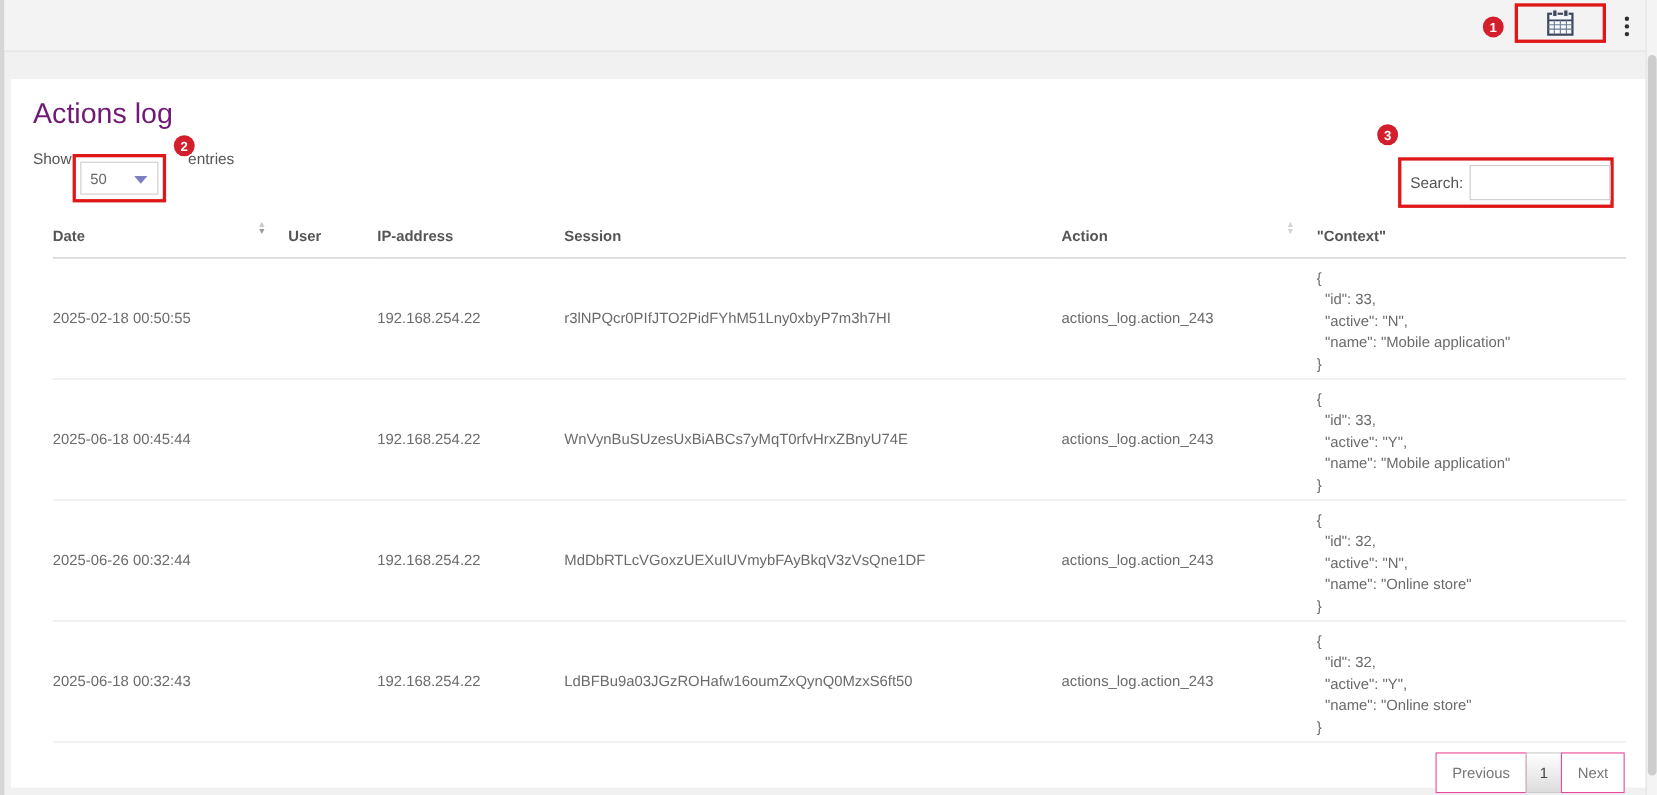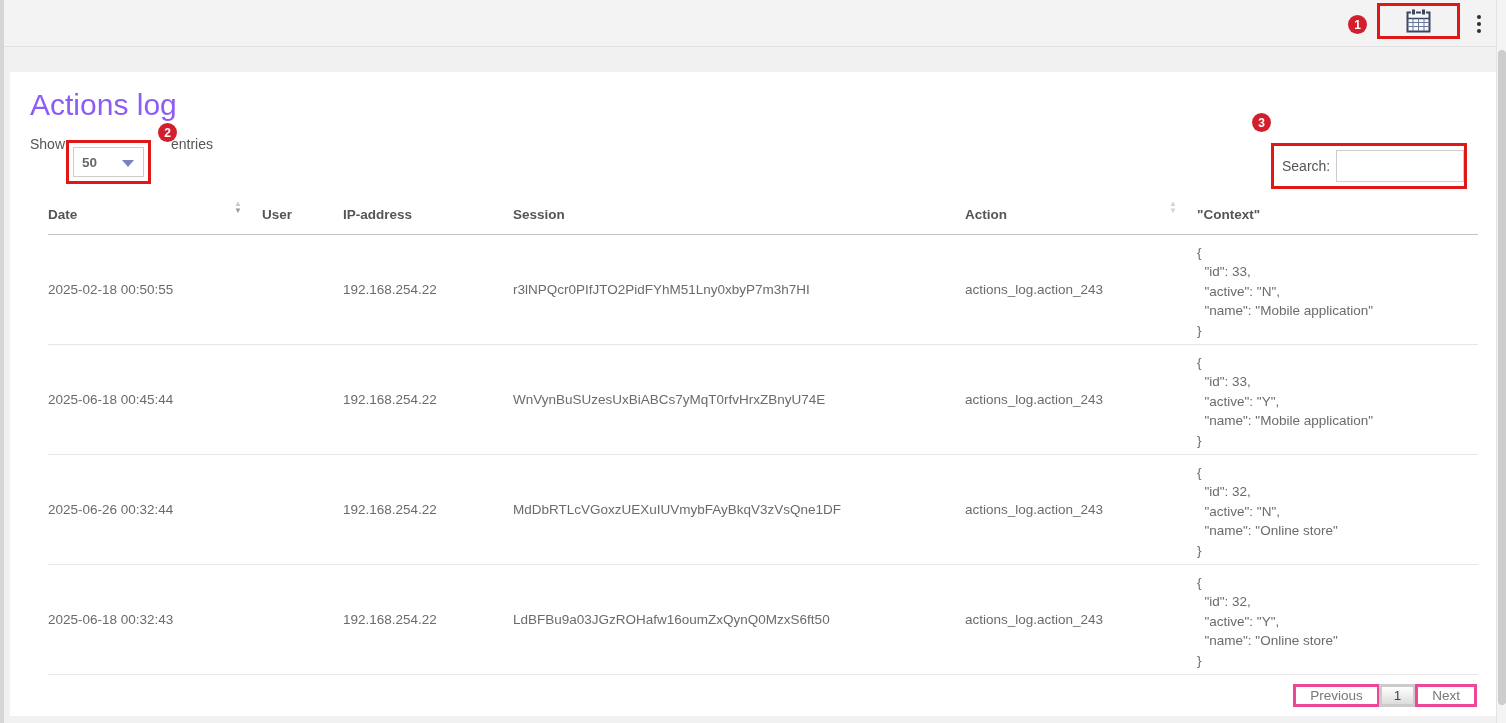--- a/index.html
+++ b/index.html
@@ -34,37 +34,37 @@
     display:flex; flex-direction:column; align-items:center; justify-content:center; gap:3px; cursor:pointer; }
   .kebab i { width:4px; height:4px; border-radius:50%; background:#2f2f2f; display:block; }
 
   
   .panel {
     position:absolute; left:10px; top:72px; width:1486px; height:644px;
     background:#fff;
   }
   .page-title {
     position:absolute; left:20px; top:16px;
-    font-size:30px; font-weight:400; color:#8b5cf6;
+    font-size:26px; font-weight:400; color:#701a75;
   }
   .badge-2 { left:148px; top:51px; }
   .badge-3 { left:1242px; top:41px; }
 
   .show-label, .entries-label {
     position:absolute; top:64px; font-size:14px; color:#555;
   }
   .show-label { left:20px; }
   .entries-label { left:147px;margin-left:14px; }
   .length-red-box { left:56px; top:68px; width:85px; height:44px; }
   .length-select {
     position:absolute; left:4px; top:4px; width:71px; height:30px;
     border:1px solid #ccc; background:#fff; display:flex; align-items:center;
     padding:0 8px; cursor:pointer;
   }
-  .length-select .val { font-size:13.5px; color:#666;font-weight:bold; }
+  .length-select .val { font-size:13.5px; color:#666; }
   .caret {
     position:absolute; right:9px; top:12px; width:0; height:0;
     border-left:6px solid transparent; border-right:6px solid transparent;
     border-top:7px solid #7a80c2;
   }
 
   .search-red-box { left:1261px; top:71px; width:196px; height:46px;
     display:flex; align-items:center; padding:1px 8px; }
   .search-label { font-size:14px; color:#555; margin-right:6px; }
   .search-input {
@@ -97,21 +97,21 @@
   .dtable td.ctx { vertical-align:top; padding-top:8px; }
   .ctx-pre {
     font-family:"Liberation Sans", sans-serif; font-size:13.5px;
     white-space:pre; line-height:19.5px; color:#6b6b6b;
   }
 
   
   .info-text { position:absolute; left:20px; top:619px; font-size:13.5px; color:#666; }
   .pagination { position:absolute; right:19px; top:612px; display:flex; }
   .page-btn {
-    height:23px; border:3px solid #ec4899; background:#fff;
+    height:37px; border:1px solid #ec4899; background:#fff;
     font-family:"Liberation Sans", sans-serif; font-size:13.5px; color:#777;
     padding:0 14px; cursor:pointer; display:flex; align-items:center; margin-left:-1px;
   }
   .page-btn.current {
     background:linear-gradient(#ffffff, #dcdcdc); color:#444;
     border-color:#cbcbcb; padding:0 12px;
   }
 
   
   .scrollbar { position:absolute; right:0; top:0; width:10px; height:723px;

